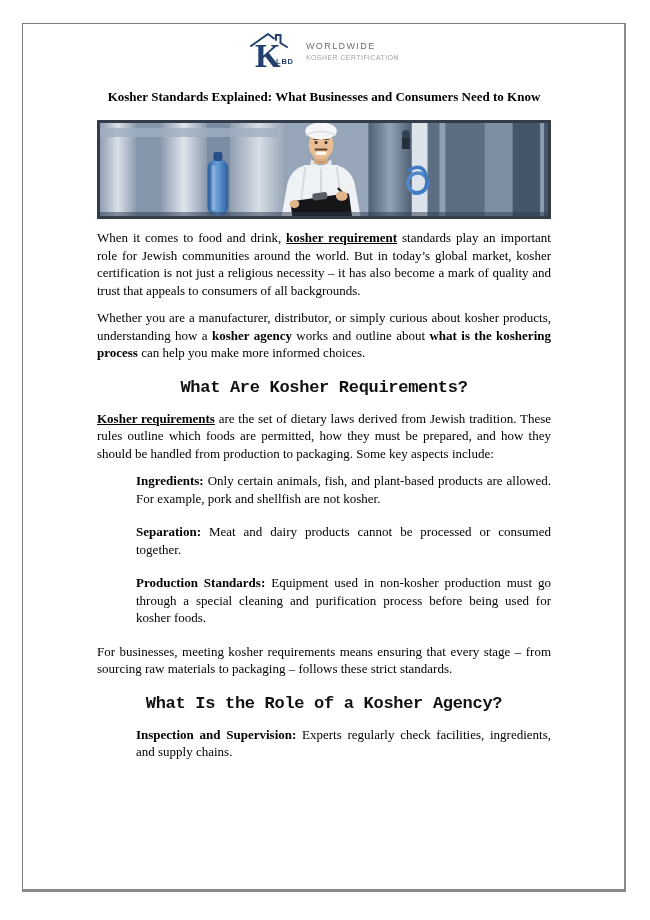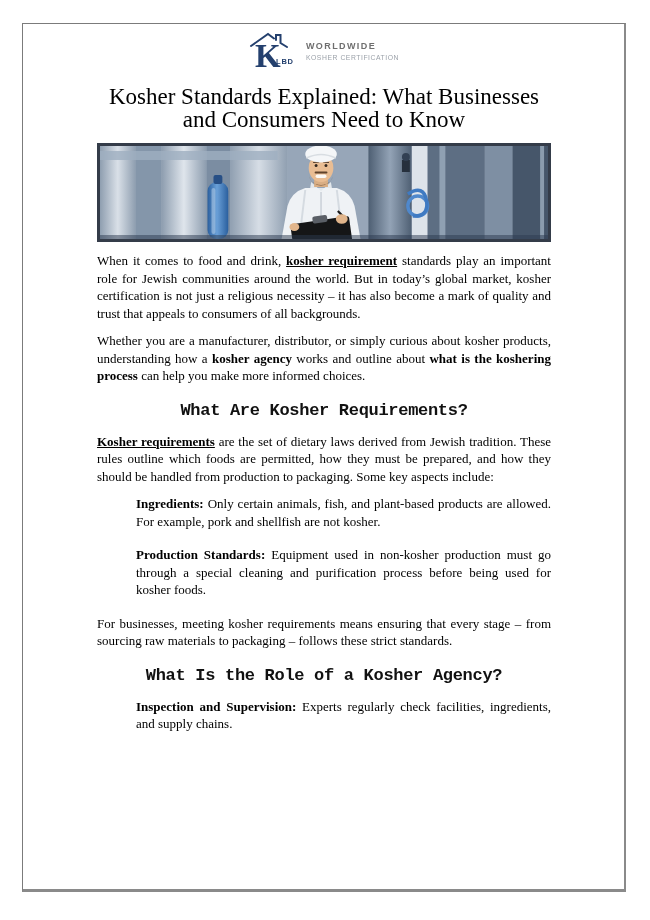--- a/index.html
+++ b/index.html
@@ -7,24 +7,24 @@
   .canvas{position:relative;width:650px;height:920px;background:#fff;overflow:hidden;}
   .page{
     position:absolute;left:22px;top:23px;width:604px;height:869px;
     background:#fff;box-sizing:border-box;
     border:1px solid #7b7b7b;border-bottom:3px solid #8a8a8a;border-right:2px solid #8a8a8a;
     padding:5px 73px 0 74px;
   }
   .logo-row{display:flex;justify-content:center;align-items:center;gap:9px;margin-top:1px;height:42px;}
   .logo-mark{width:48px;height:40px;flex:0 0 auto;}
   .logo-text{font-family:"Liberation Sans",sans-serif;text-align:left;}
-  .logo-line1{font-size:9px;font-weight:bold;color:#6f6f6f;letter-spacing:1.4px;}
+  .logo-line1{font-size:9px;font-weight:normal;color:#6f6f6f;letter-spacing:1.4px;}
   .logo-line2{font-size:6.8px;color:#9ba1a9;letter-spacing:0.55px;margin-top:3px;}
   .title{
-    font-size:23px;line-height:23px;font-weight:normal;text-align:center;
+    font-size:13px;line-height:23px;font-weight:bold;text-align:center;
     margin:13px 0 12px 0;color:#000;
   }
   .hero{
     margin:0 0 10px 0;border:3px solid #343c49;height:93px;overflow:hidden;background:#a5b2c1;
   }
   .hero svg{display:block;width:100%;height:93px;}
   p.body{
     font-size:13px;line-height:17.5px;text-align:justify;margin:0 0 10px 0;
   }
   p.indent{margin-left:39px;margin-bottom:16px;}
@@ -133,20 +133,21 @@
     </figure>
 
     <p class="body"><span>When it comes to food and drink, </span><span class="b u">kosher requirement</span><span> standards play an important role for Jewish communities around the world. But in today’s global market, kosher certification is not just a religious necessity – it has also become a mark of quality and trust that appeals to consumers of all backgrounds.</span></p>
     <p class="body"><span>Whether you are a manufacturer, distributor, or simply curious about kosher products, understanding how a </span><span class="b">kosher agency</span><span> works and outline about </span><span class="b">what is the koshering process</span><span> can help you make more informed choices.</span></p>
 
     <h2 class="mono-heading">What Are Kosher Requirements?</h2>
 
     <p class="body sp-after-heading"><span class="b u">Kosher requirements</span><span> are the set of dietary laws derived from Jewish tradition. These rules outline which foods are permitted, how they must be prepared, and how they should be handled from production to packaging. Some key aspects include:</span></p>
 
     <p class="body indent"><span class="b">Ingredients:</span><span> Only certain animals, fish, and plant-based products are allowed. For example, pork and shellfish are not kosher.</span></p>
+    <p class="body indent"><span class="b">Separation:</span><span> Meat and dairy products cannot be processed or consumed together.</span></p>
     <p class="body indent"><span class="b">Production Standards:</span><span> Equipment used in non-kosher production must go through a special cleaning and purification process before being used for kosher foods.</span></p>
 
     <p class="body"><span>For businesses, meeting kosher requirements means ensuring that every stage – from sourcing raw materials to packaging – follows these strict standards.</span></p>
 
     <h2 class="mono-heading">What Is the Role of a Kosher Agency?</h2>
 
 
     <p class="body indent"><span class="b">Inspection and Supervision:</span><span> Experts regularly check facilities, ingredients, and supply chains.</span></p>
 
   </div>

